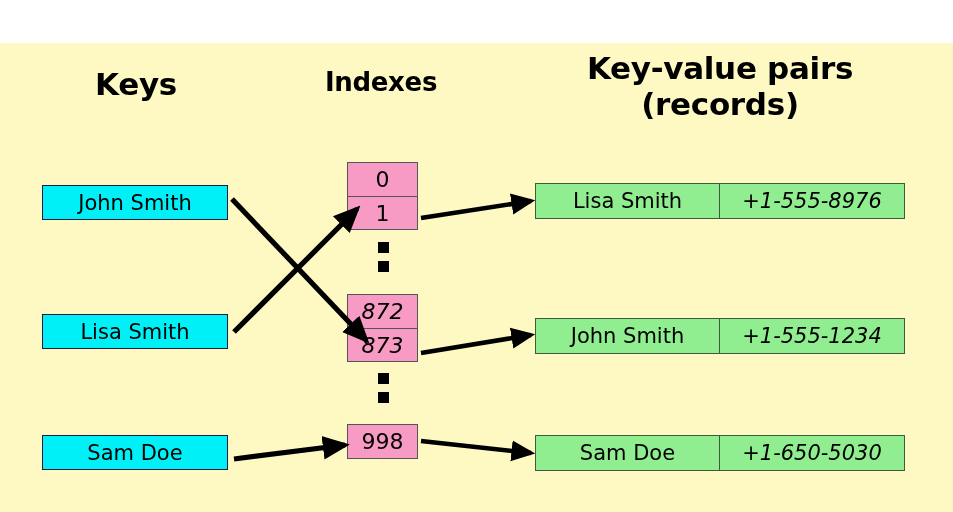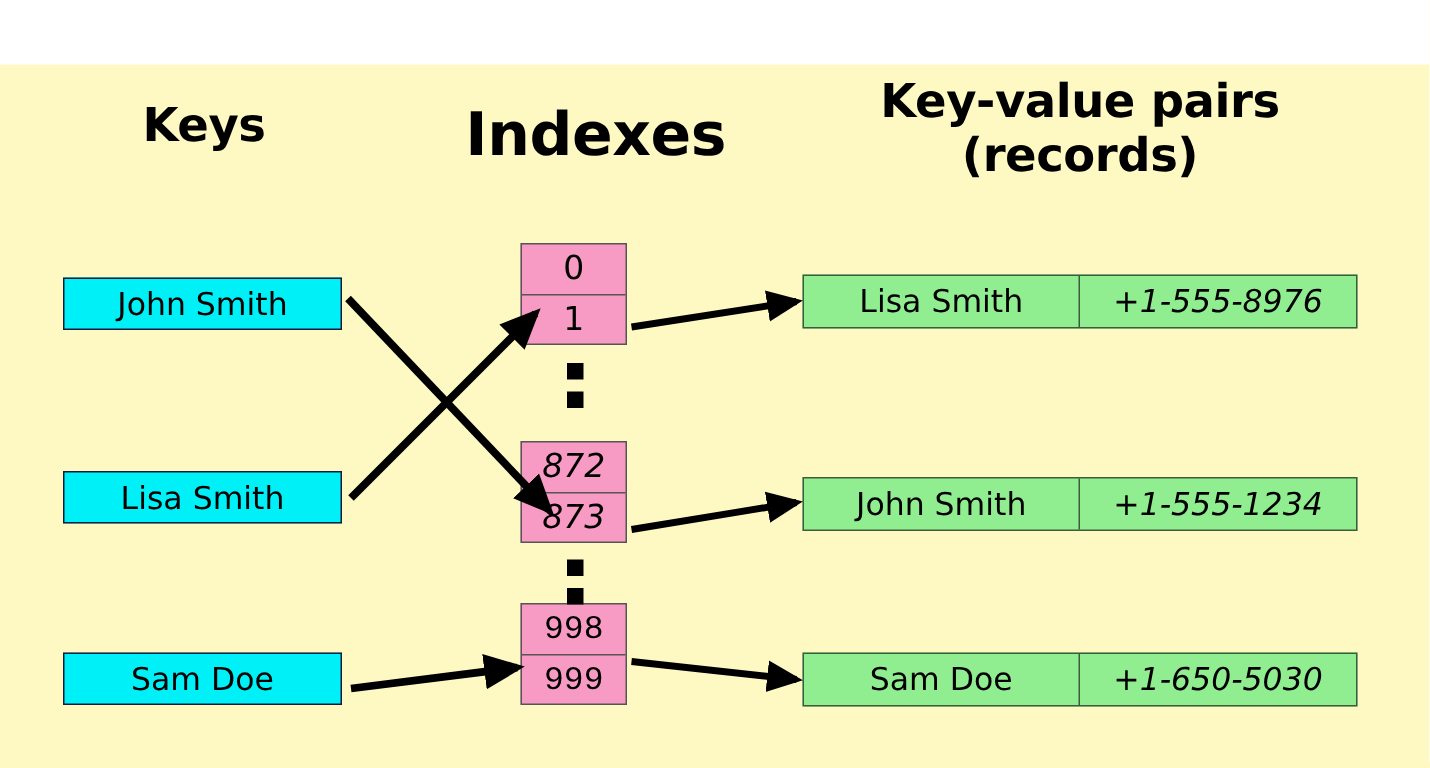--- a/index.html
+++ b/index.html
@@ -21,21 +21,21 @@
   .col-title {
     position: absolute;
     font-weight: bold;
     color: #000000;
     text-align: center;
     line-height: 1.16;
     white-space: pre-line;
     letter-spacing: -0.3px;
   }
   #title-keys    { left:  38px; top: 24px; width: 196px; font-size: 31px; }
-  #title-indexes { left: 278px; top: 24px; width: 206px; font-size: 40px; text-align: right; }
+  #title-indexes { left: 278px; top: 24px; width: 206px; font-size: 26px; }
   #title-records { left: 508px; top: 8px; width: 424px; font-size: 31px; }
 
   
   .key-box {
     position: absolute;
     left: 42px;
     width: 186px;
     height: 35px;
     background: #00f0f7;
     border: 1.6px solid #1a1a3c;
@@ -64,21 +64,21 @@
     display: flex;
     align-items: center;
     justify-content: center;
     font-size: 22px;
     color: #000000;
     box-sizing: border-box;
   }
   .index-cell + .index-cell { border-top: 1.6px solid #555555; }
   #index-group-0 { top: 119px; }
   #index-group-1 { top: 251px; font-style: italic; }
-  #index-group-2 { top: 359px; font-family: Liberation Mono, monospace; }
+  #index-group-2 { top: 381px; }
 
   
   .ellipsis {
     position: absolute;
     left: 376px;
     width: 14px;
     display: flex;
     flex-direction: column;
     gap: 8px;
     align-items: center;
@@ -159,21 +159,20 @@
   <div class="index-group" id="index-group-0">
     <div class="index-cell">0</div>
     <div class="index-cell">1</div>
   </div>
   <div class="index-group" id="index-group-1">
     <div class="index-cell">872</div>
     <div class="index-cell">873</div>
   </div>
   <div class="index-group" id="index-group-2">
     <div class="index-cell">998</div>
-    <div class="index-cell">999</div>
   </div>
 
   <div class="ellipsis" id="ellipsis-0">
     <span></span>
       <span></span>
   </div>
   <div class="ellipsis" id="ellipsis-1">
     <span></span>
       <span></span>
   </div>

